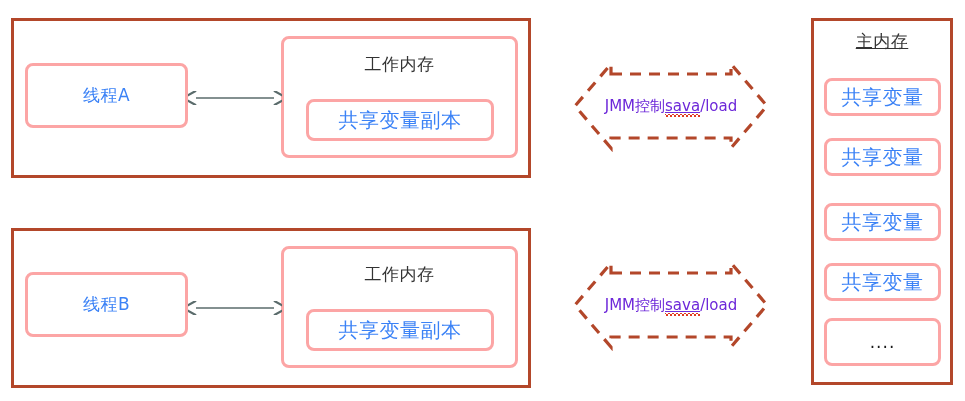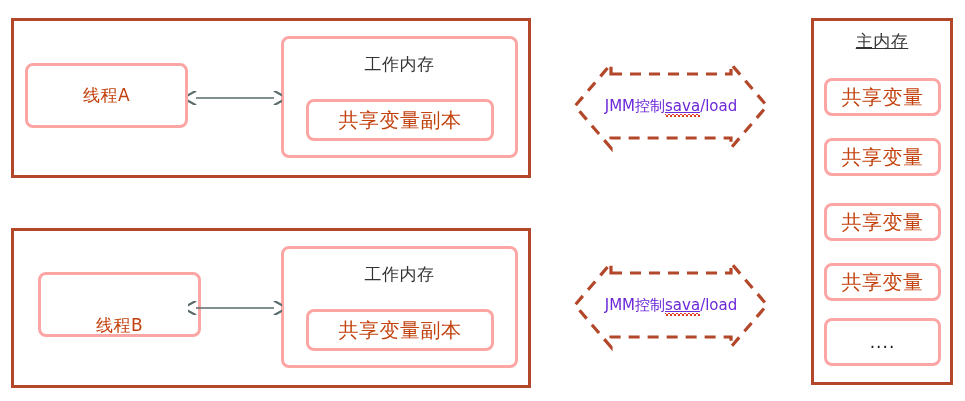--- a/index.html
+++ b/index.html
@@ -29,21 +29,21 @@
     position: absolute;
     box-sizing: border-box;
     border: 3px solid #fca5a5;
     border-radius: 8px;
     background: #ffffff;
     display: flex;
     align-items: center;
     justify-content: center;
   }
   .label {
-    color: #c2410c;
+    color: #3b82f6;
     font-size: 17px;
     line-height: 1;
     white-space: nowrap;
     letter-spacing: 0.5px;
   }
   .label-sm {
     font-size: 20px;
   }
   .panel-title {
     position: absolute;
@@ -129,21 +129,21 @@
       <marker id="ahR" markerWidth="9" markerHeight="9" refX="1" refY="4.5" orient="auto">
         <path d="M1,0 L9,4.5 L1,9" fill="none" stroke="#5a6b6b" stroke-width="1.4"></path>
       </marker>
     </defs>
     <line x1="8" y1="10" x2="86" y2="10" stroke="#5a6b6b" stroke-width="1.6" marker-start="url(#ahL)" marker-end="url(#ahR)"></line>
   </svg>
 
   <div class="outer-panel" style="left:11px; top:228px; width:520px; height:160px;">
   </div>
 
-  <div class="round-box" style="left:38px; top:272px; width:163px; height:65px;align-items:flex-end;">
+  <div class="round-box" style="left:25px; top:272px; width:163px; height:65px;">
     <span class="label">线程B</span>
   </div>
 
   <div class="round-box" style="left:281px; top:246px; width:237px; height:122px; display:block;">
     <div class="panel-title" style="left:0; top:17px; width:100%;">工作内存</div>
     <div class="round-box" style="left:22px; top:60px; width:188px; height:42px;">
       <span class="label label-sm">共享变量副本</span>
     </div>
   </div>
 

